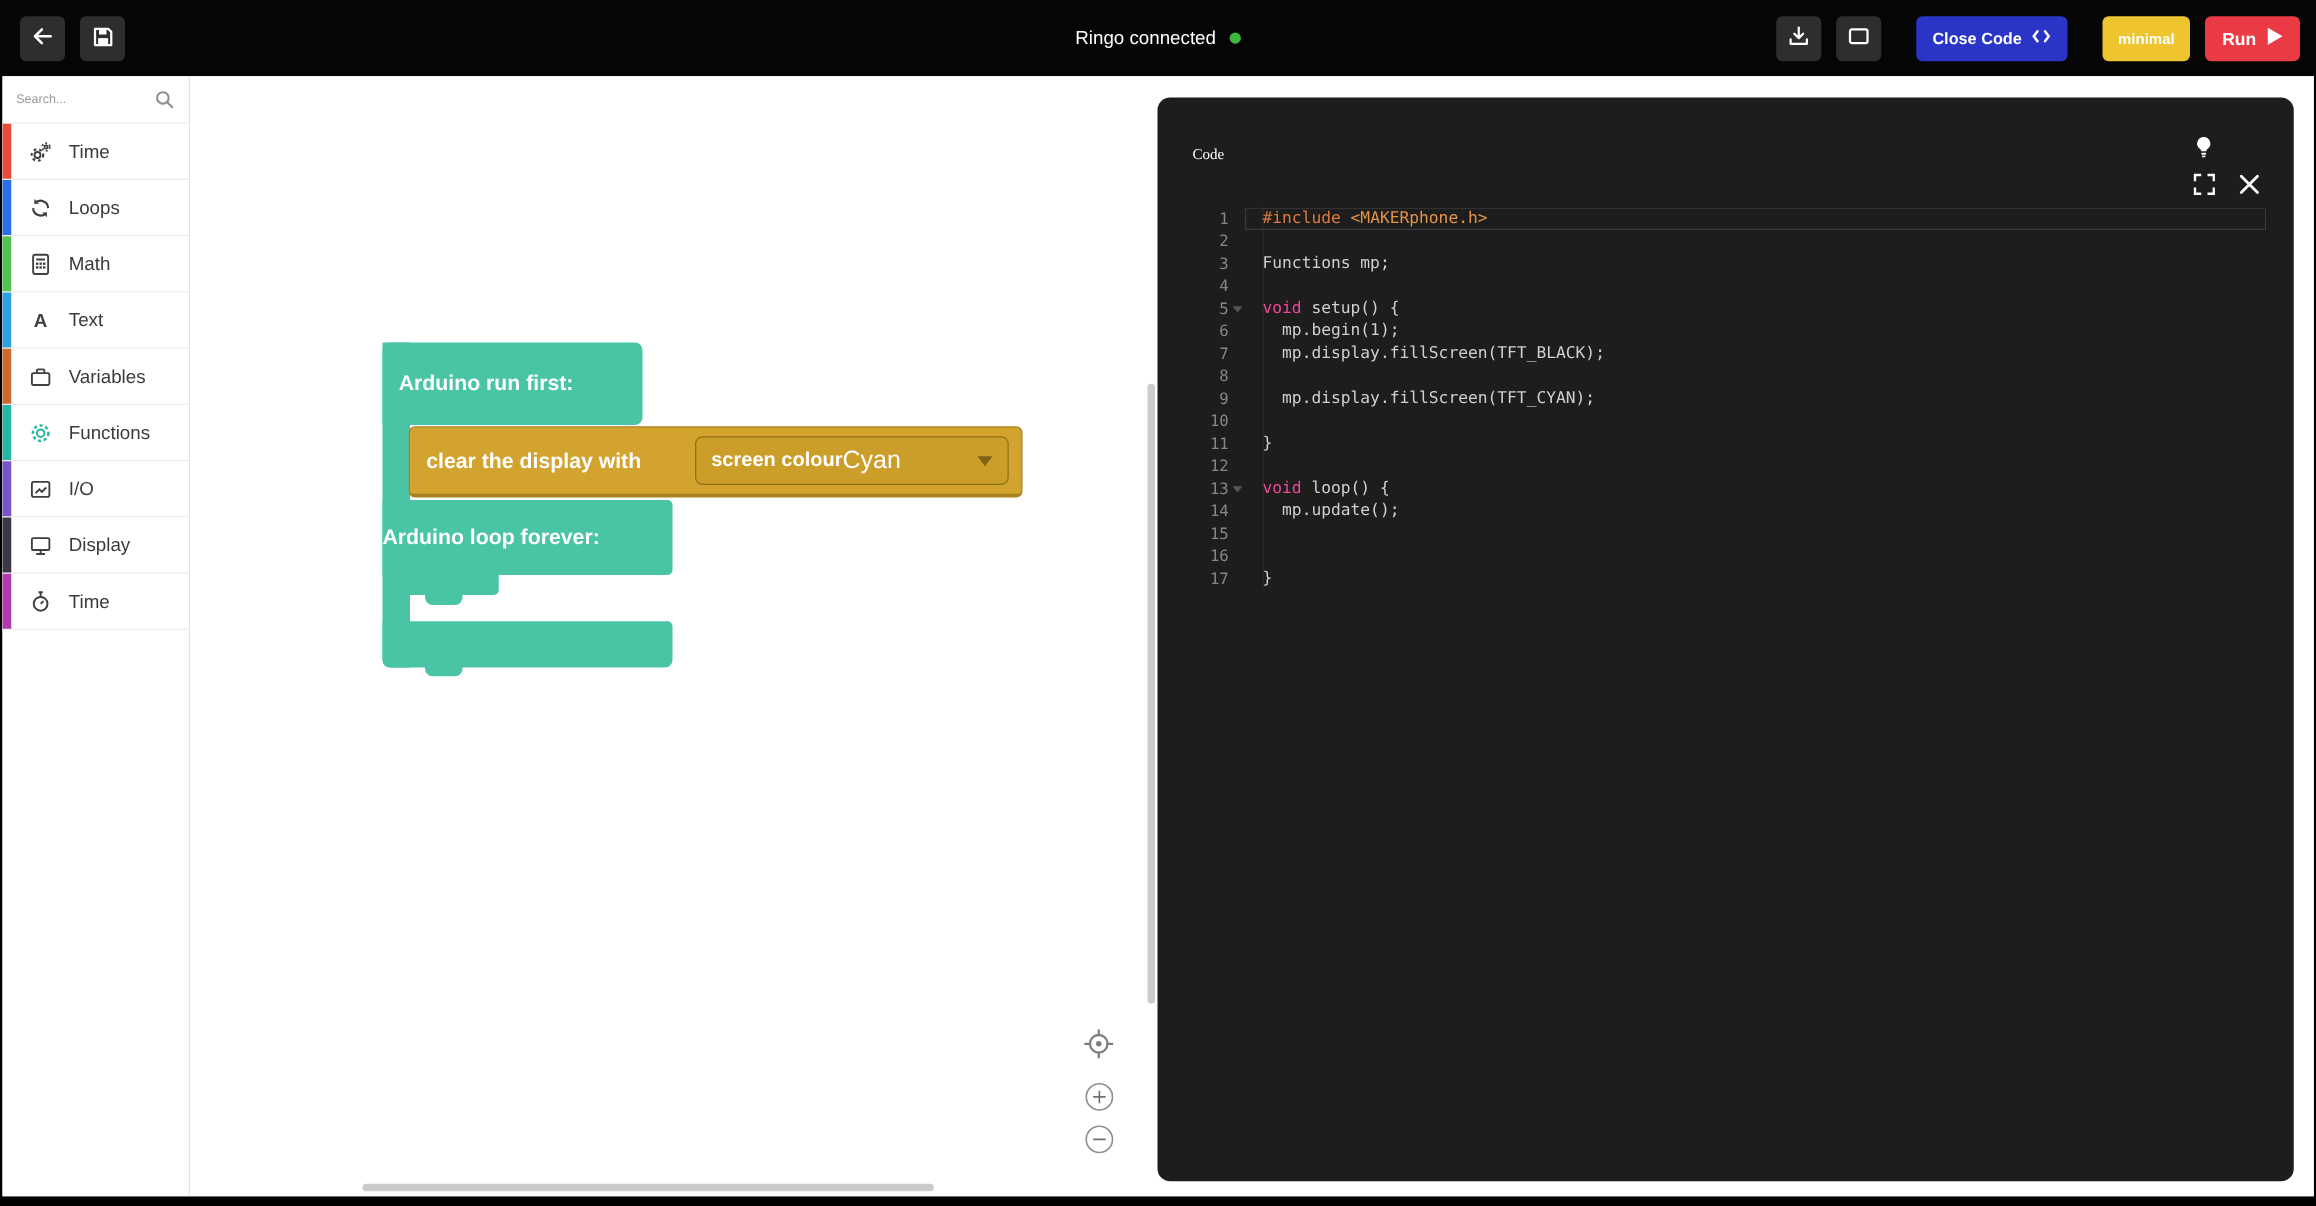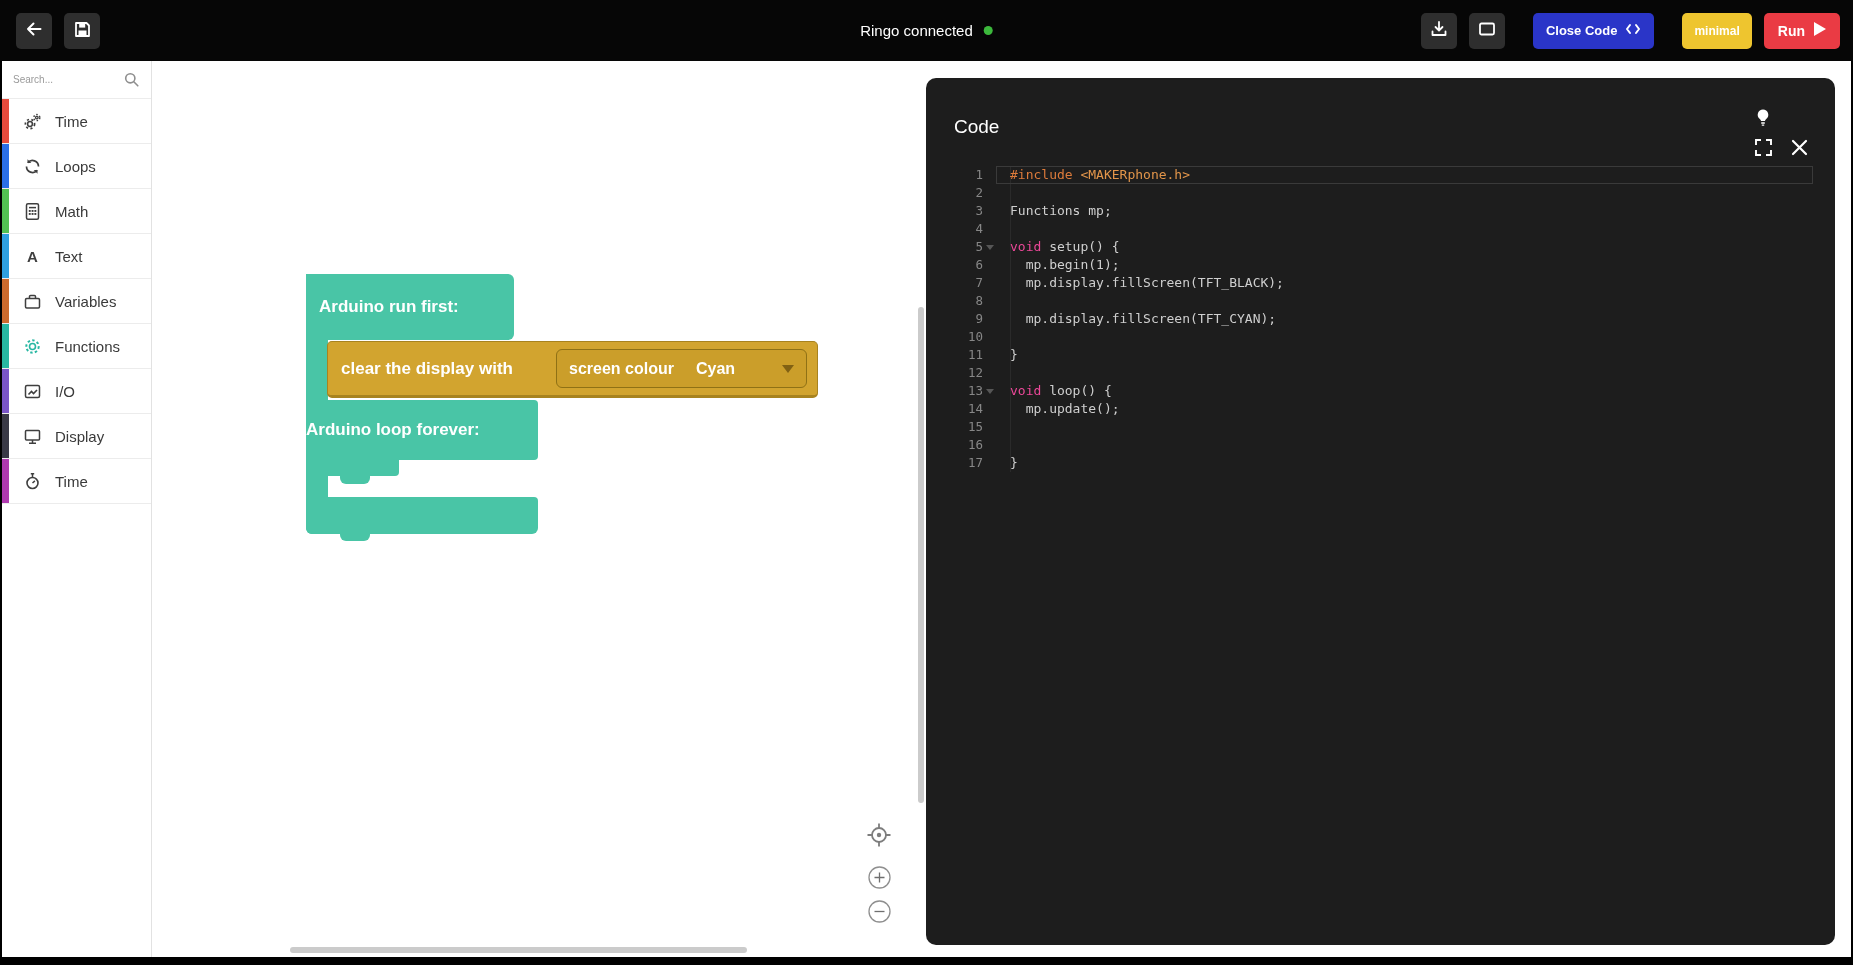--- a/index.html
+++ b/index.html
@@ -46,34 +46,34 @@
   .stub-bump{left:188px;top:413px;width:30px;height:10px;border-radius:0 0 6px 6px}
   .bottom{left:154px;top:436px;width:232px;height:37px;border-radius:0 4px 6px 6px}
   .bottom-bump{left:188px;top:471px;width:30px;height:9px;border-radius:0 0 6px 6px}
 
   .gold-block{position:absolute;left:175px;top:280px;width:491px;height:57px;background:var(--c-display-block,#d2a42f);
     border:1px solid #a8831f;border-bottom-width:3px;border-radius:5px;display:flex;align-items:center;padding:0 10px 0 13px;cursor:grab}
   .gold-label{color:#fff;font-weight:bold;font-size:17px;white-space:nowrap}
   .gold-dropdown{margin-left:auto;width:251px;height:39px;background:#cb9e2a;border:1px solid #8f7115;border-radius:6px;
     display:flex;align-items:center;padding:0 12px;cursor:pointer}
   .dd-field{color:#fff;font-weight:bold;font-size:16px;white-space:nowrap}
-  .dd-value{color:#fff;font-weight:bold;font-size:16px;margin-left:22px}
+  .dd-value{color:#fff;font-weight:normal;font-size:20px;}
   .dd-caret{margin-left:auto;width:0;height:0;border-left:6.5px solid transparent;border-right:6.5px solid transparent;border-top:8px solid rgba(70,48,0,.55)}
 
   .vscroll{position:absolute;left:766px;top:246px;width:6px;height:496px;background:#cbcbcb;border-radius:3px;cursor:pointer}
   .hscroll{position:absolute;left:138px;top:886px;width:457px;height:6px;background:#cbcbcb;border-radius:3px;cursor:pointer}
   .zoom-target{position:absolute;left:713px;top:760px;width:28px;height:28px;cursor:pointer}
   .zoom-btn{position:absolute;left:716px;width:23px;height:23px;background:#fff;border:none;padding:0;cursor:pointer}
   .zoom-in{top:805px}
   .zoom-out{top:839px}
 
   
   .code-panel{position:absolute;left:924px;top:17px;width:909px;height:867px;background:#1d1d1d;border-radius:10px;z-index:5;
     font-family:"DejaVu Sans Mono",monospace}
-  .code-title{position:absolute;left:28px;top:38px;color:#fff;font-size:19px;font-family:Liberation Sans, sans-serif}
+  .code-title{position:absolute;left:28px;top:38px;color:#fff;font-size:12px;font-family:Liberation Serif, serif}
   .panel-icon-btn{position:absolute;background:transparent;border:none;padding:0;cursor:pointer;display:flex}
   .bulb-btn{left:828px;top:30px}
   .expand-btn{left:828px;top:60px}
   .close-btn{left:865px;top:61px}
 
   .indent-guide{position:absolute;left:84px;top:88px;width:1px;height:306px;background:#2a2a2a}
   .code-lines{position:absolute;top:88px;left:0;right:0}
   .code-line{display:flex;height:18px;line-height:18px;font-size:13px}
   .gutter{width:57px;text-align:right;color:#878787;font-size:12.5px}
   .fold{width:13px;position:relative}

